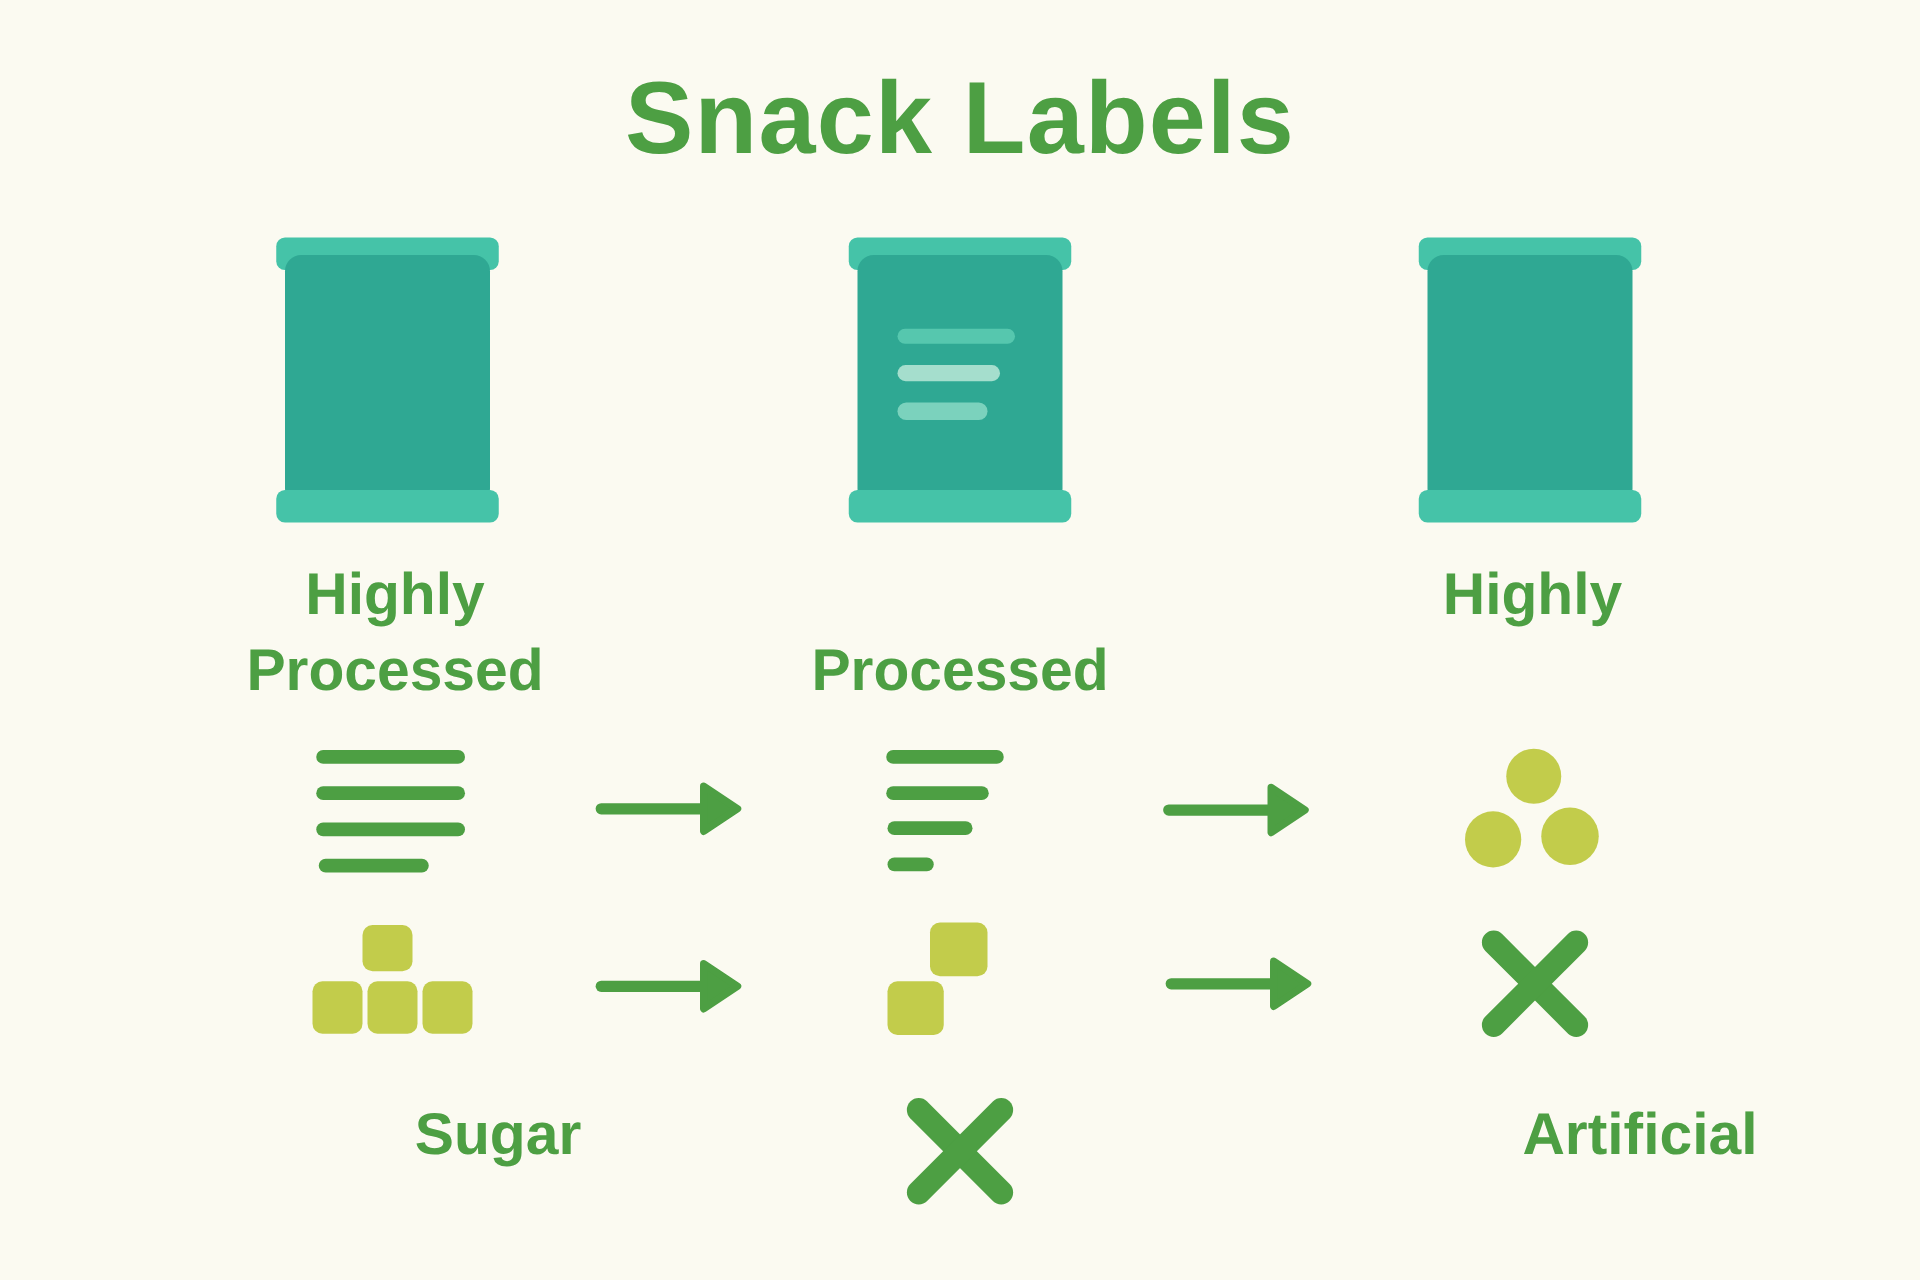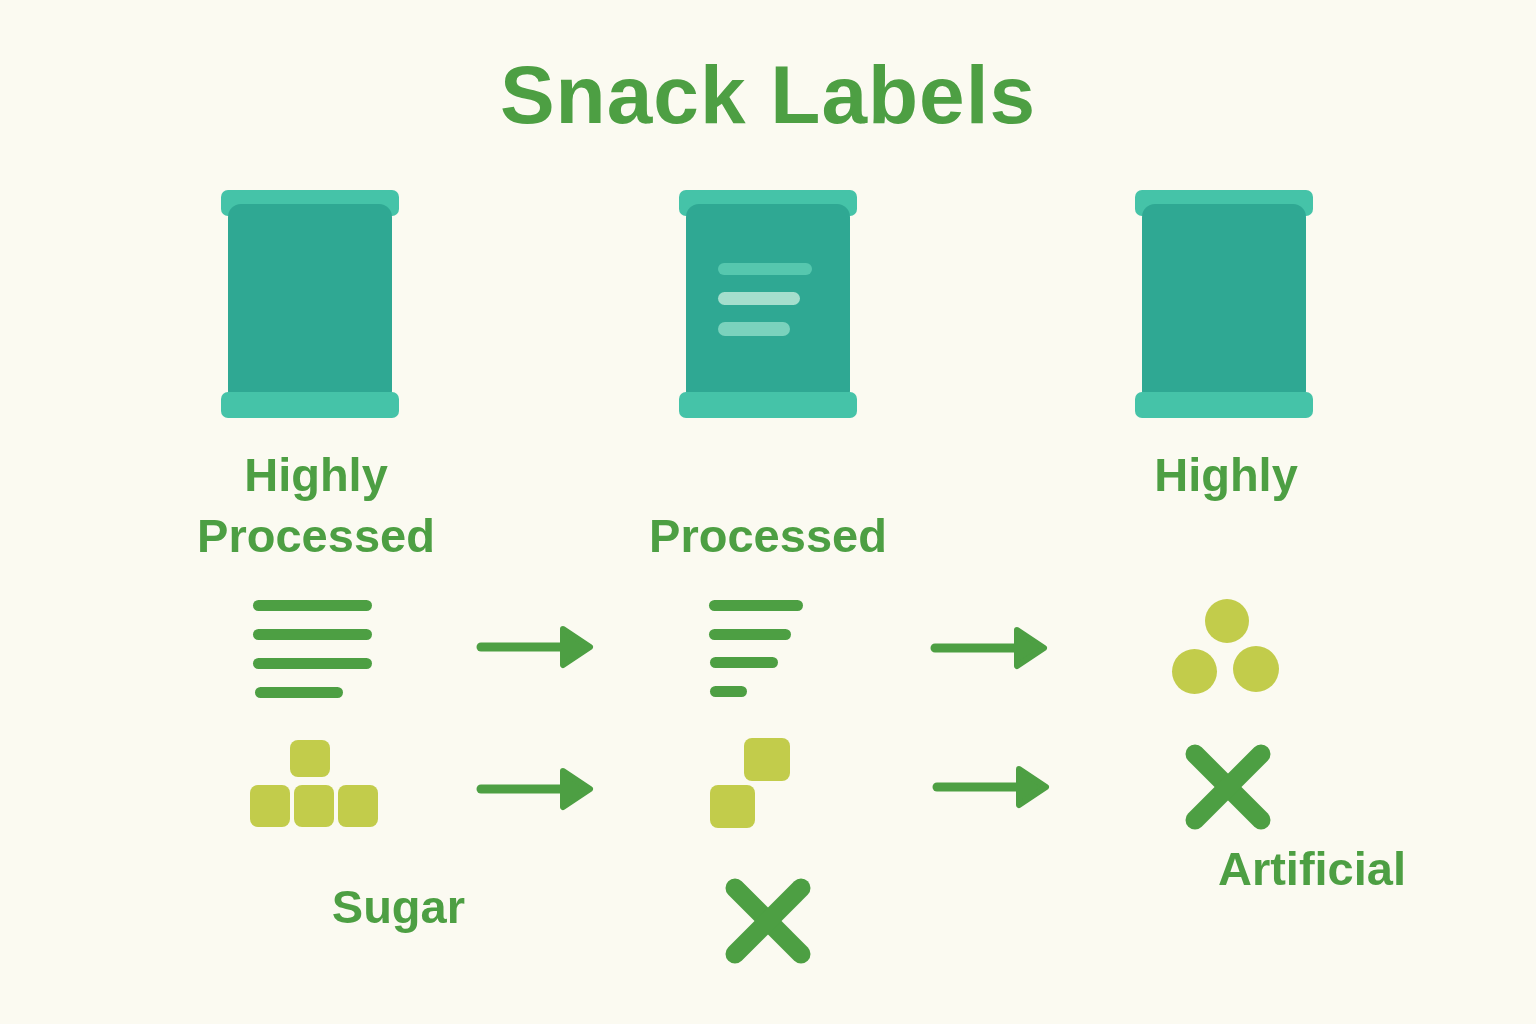--- a/index.html
+++ b/index.html
@@ -90,21 +90,21 @@
   .arrow-r2-a{left:474px;top:767px;}
   .arrow-r2-b{left:930px;top:765px;}
   .x-clean-row2{left:1180px;top:742px;}
   .x-moderate-caption{left:720px;top:876px;}
   
   .caption{
     position:absolute;text-align:right;
     font-size:47px;line-height:57px;font-weight:bold;color:var(--green);
   }
   .caption-1{left:165px;top:878px;width:300px;}
-  .caption-3{left:1046px;top:840px;width:360px;}
+  .caption-3{left:1046px;top:878px;width:360px;}
 </style>
 </head>
 <body>
 
 <div class="canvas">
 
   <div class="title">Snack Labels</div>
 
   <div class="bag bag-1">
     <div class="bag-crimp-top"></div>

